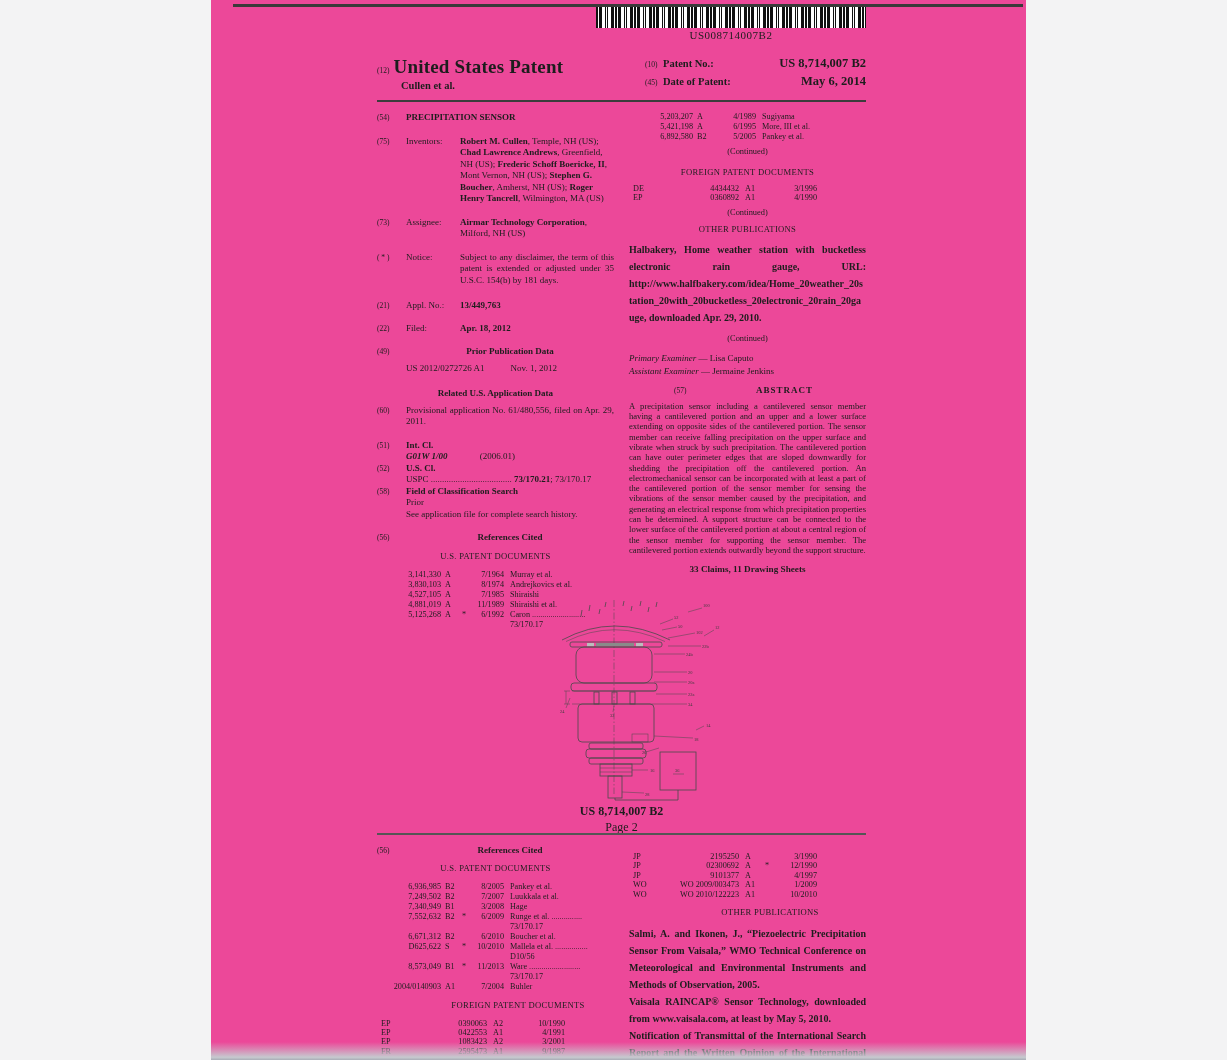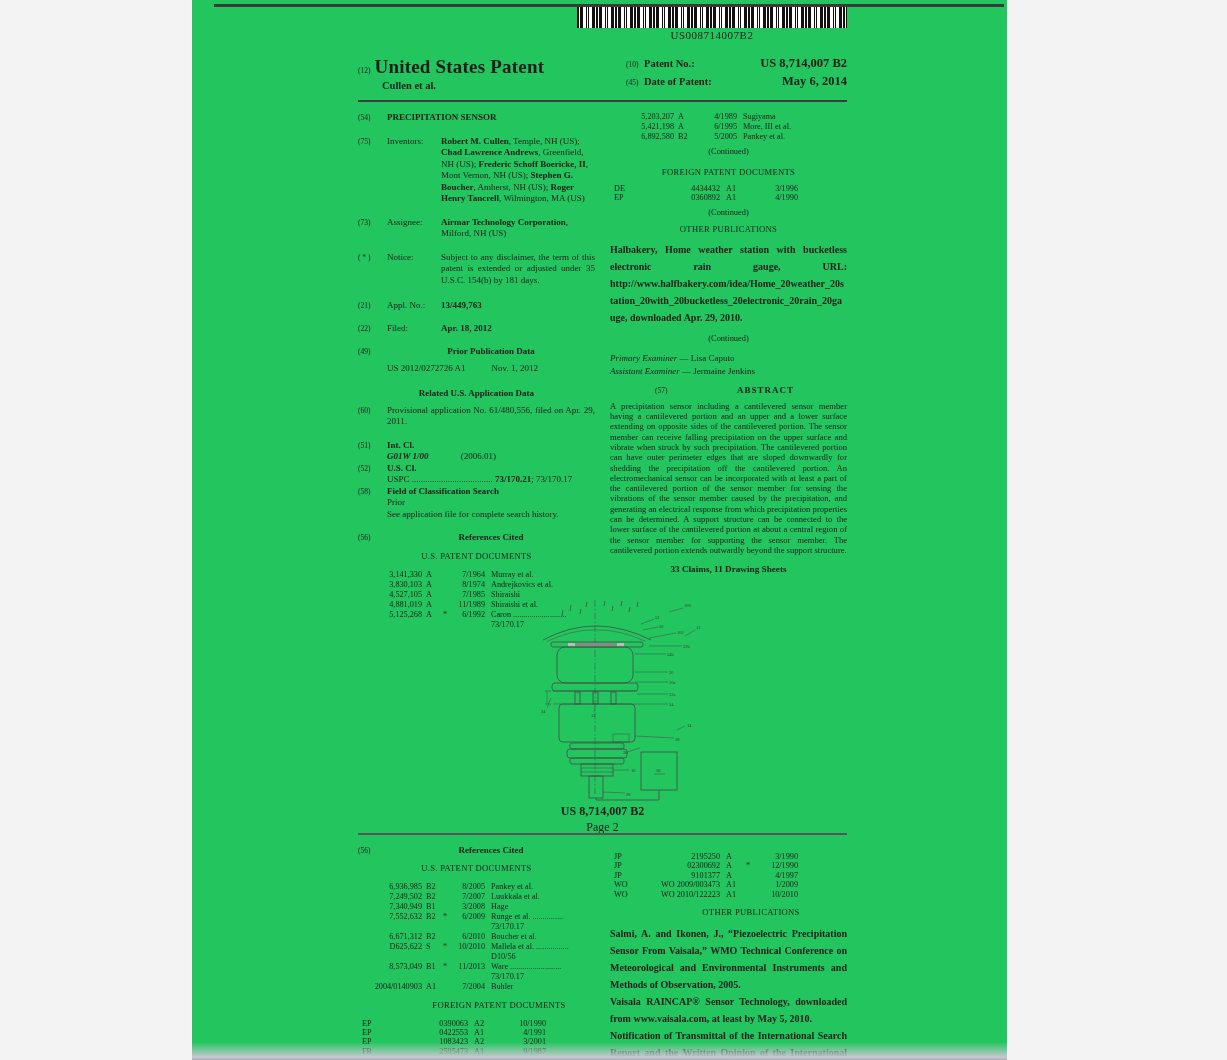--- a/index.html
+++ b/index.html
@@ -1,19 +1,19 @@
 <!DOCTYPE html>
 <html><head>
 <meta charset="utf-8">
 <style>
   html,body{margin:0;padding:0;}
   body{width:1227px;height:1060px;overflow:hidden;background:#f3f3f4;
        font-family:"Liberation Serif", serif;color:#1d1d1d;}
   .stage{position:relative;width:1227px;height:1060px;background:#f3f3f4;}
-  .page{position:absolute;left:192px;top:0;width:815px;height:1060px;background:#22c55e;}
+  .page{position:absolute;left:211px;top:0;width:815px;height:1060px;background:#ec4899;}
   .page::after{content:"";position:absolute;left:0;right:0;bottom:0;height:18px;
        background:linear-gradient(to bottom, rgba(255,255,255,0), #c6c9cf 85%, #a9adb6 100%);}
   .top-line{position:absolute;top:4px;left:22px;width:790px;height:3px;background:#3a3a3a;}
 
   
   .barcode-block{position:absolute;left:385px;top:7px;width:270px;text-align:center;}
   .barcode{height:21px;width:270px;background:
      repeating-linear-gradient(90deg,#101010 0 2px,#fff 2px 3px,#101010 3px 6px,#fff 6px 9px,
      #101010 9px 10px,#fff 10px 11px,#101010 11px 12px,#fff 12px 15px,#101010 15px 18px,#fff 18px 19px);}
   .barcode-text{font-size:11px;letter-spacing:.5px;margin-top:1px;}

